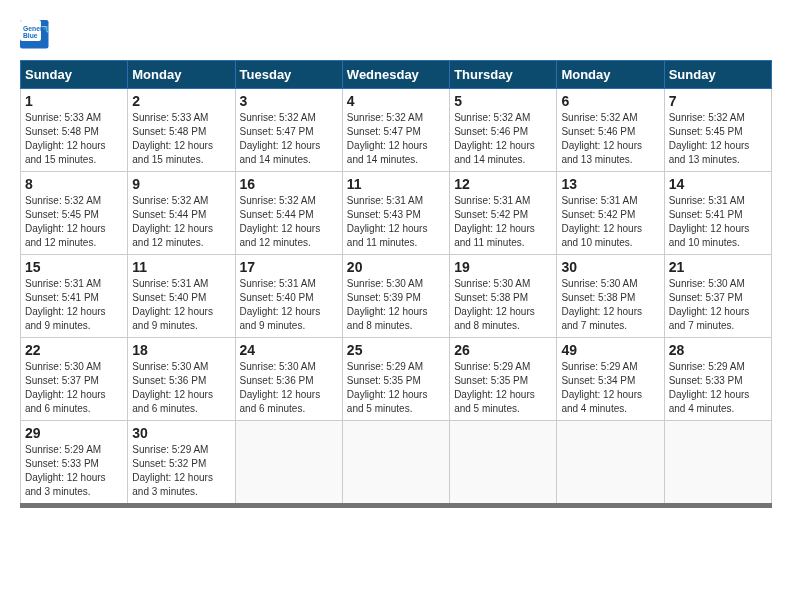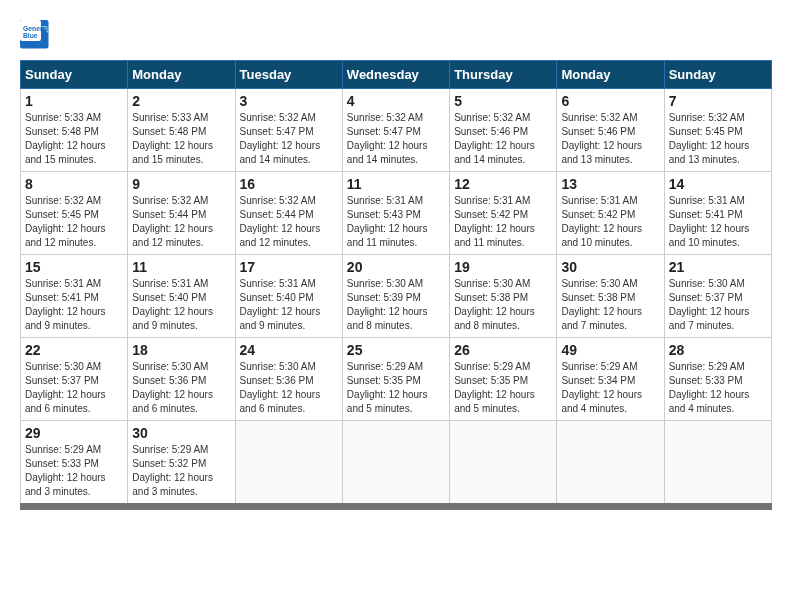--- a/index.html
+++ b/index.html
@@ -52,21 +52,21 @@
       border: 1px solid #2a6db5;
     }
     .calendar-table td {
       border: 1px solid #ccc;
       vertical-align: top;
       padding: 4px;
       min-height: 80px;
       width: 107px;
     }
     .calendar-table tr:last-child td {
-      border-bottom: 7px solid #737373;
+      border-bottom: 5px solid #737373;
     }
     .day-num {
       font-size: 14px;
       font-weight: bold;
       color: #222;
       display: block;
       margin-bottom: 2px;
     }
     .day-info {
       font-size: 10px;

